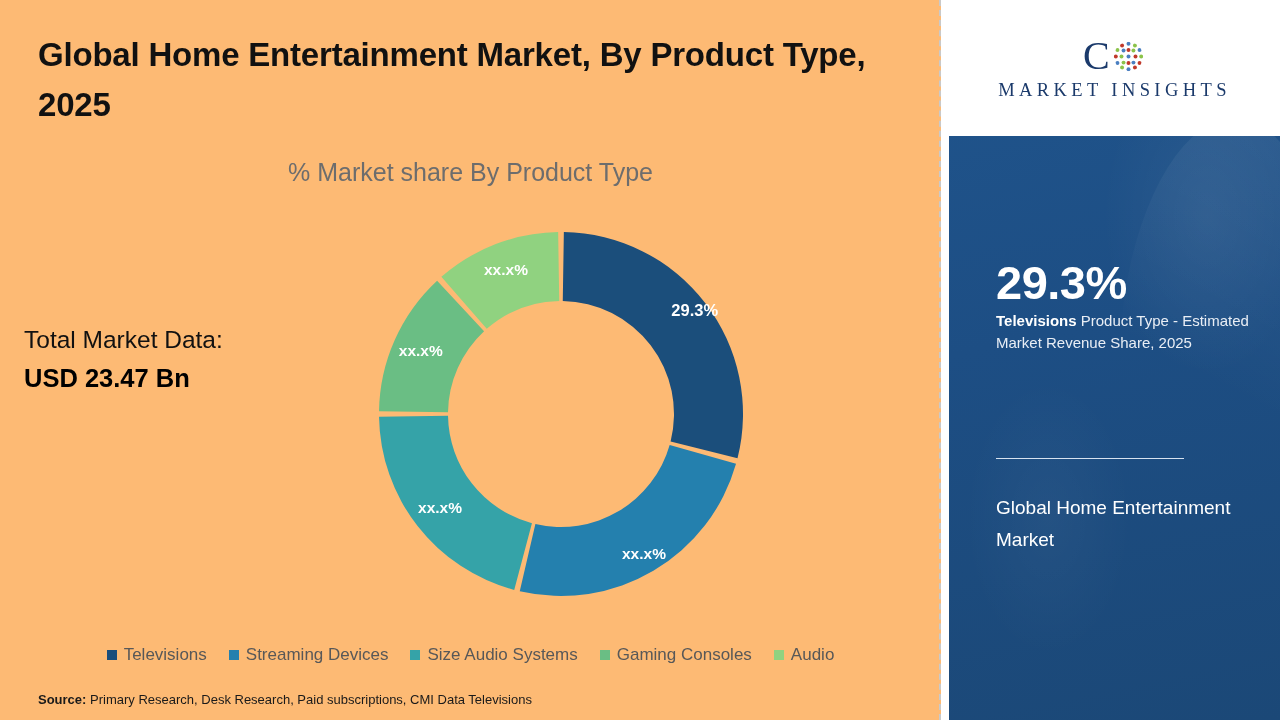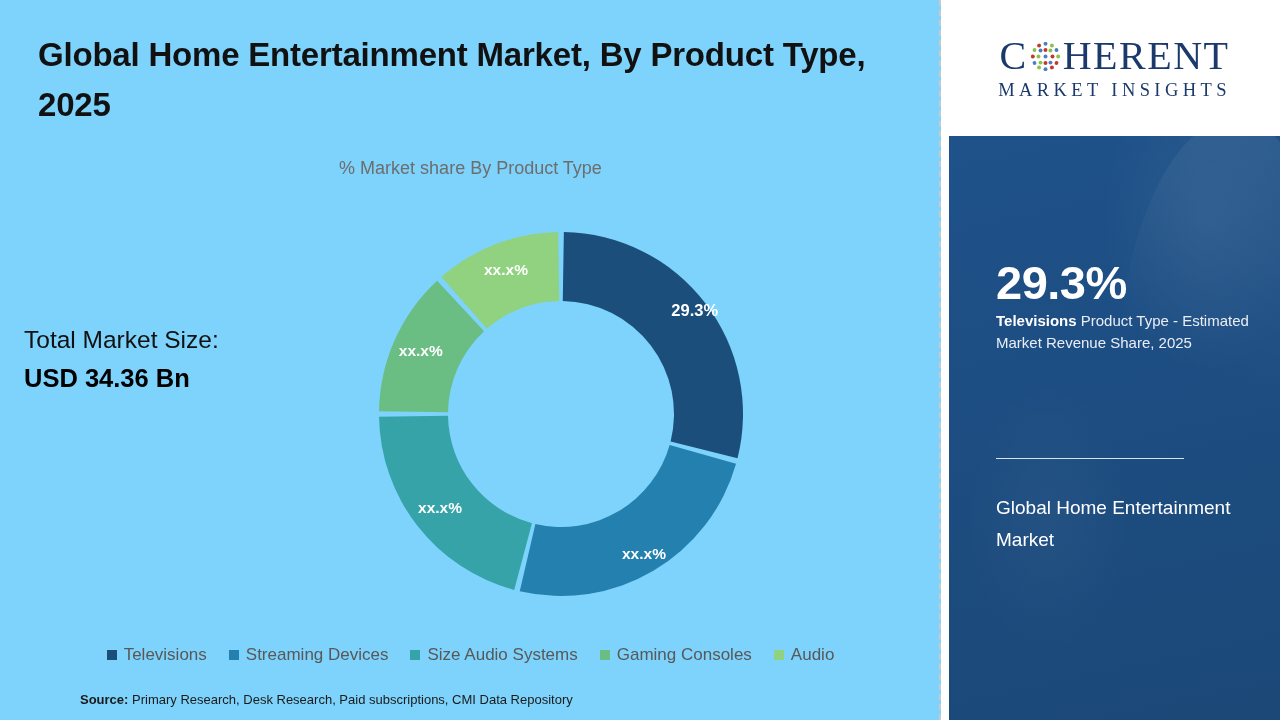--- a/index.html
+++ b/index.html
@@ -13,41 +13,41 @@
     position: relative;
     width: 1280px; height: 720px;
     background: #ffffff;
   }
 
   
   #left-panel {
     position: absolute;
     left: 0; top: 0;
     width: 941px; height: 720px;
-    background: #7dd3fc;
+    background: #fdba74;
     border-right: 2px dashed #c9c9c9;
   }
 
   #page-title {
     position: absolute;
     left: 38px; top: 30px;
     width: 880px;
     font-size: 33px;
     font-weight: bold;
     line-height: 1.52;
     color: #111111;
     letter-spacing: -0.2px;
   }
 
   #chart-subtitle {
     position: absolute;
     left: 0; top: 158px;
     width: 941px;
     text-align: center;
-    font-size: 18px;
+    font-size: 25px;
     color: #6d6d6d;
     font-weight: normal;
   }
 
   #total-market-block {
     position: absolute;
     left: 24px; top: 322px;
     width: 300px;
   }
   #total-market-label {
@@ -108,21 +108,21 @@
   }
 
   
   #source-line {
     position: absolute;
     left: 38px; top: 692px;
     font-size: 13px;
     color: #1a1a1a;
     white-space: nowrap;
   }
-  #source-line .src-label { font-weight: bold; margin-left: 42px; }
+  #source-line .src-label { font-weight: bold; }
 
   
   #right-panel {
     position: absolute;
     left: 949px; top: 0;
     width: 331px; height: 720px;
     background: #1d4e84;
     overflow: hidden;
   }
   #right-bg-art {
@@ -225,22 +225,22 @@
 
 <div id="page">
 
   <div id="left-panel">
 
     <div id="page-title">Global Home Entertainment Market, By Product Type, 2025</div>
 
     <div id="chart-subtitle">% Market share By Product Type</div>
 
     <div id="total-market-block">
-      <div id="total-market-label">Total Market Size:</div>
-      <div id="total-market-value">USD 34.36 Bn</div>
+      <div id="total-market-label">Total Market Data:</div>
+      <div id="total-market-value">USD 23.47 Bn</div>
     </div>
 
     <div id="donut-wrap">
       <svg id="donut-svg" viewBox="0 0 372 372">
         <g id="donut-slices">
             <path d="M 188.85873175075136 4.022452888337767 A 182 182 0 0 1 362.5167067818239 230.33793214505607 L 295.5955377271764 213.52849633182052 A 113 113 0 0 0 187.77492685623574 73.01394052957235 Z" fill="#1b4e7b"></path>
             <path d="M 361.0369183379564 235.86057780202273 A 182 182 0 0 1 144.74946204649243 363.26362604478743 L 160.3884022596354 296.05928430253283 A 113 113 0 0 0 294.67676797906086 216.95739171224488 Z" fill="#2480ae"></path>
             <path d="M 139.20183164584526 361.8804464364819 A 182 182 0 0 1 4.022452888337767 188.85873175075128 L 73.01394052957235 187.77492685623568 A 113 113 0 0 0 156.9439943735193 295.20049696331023 Z" fill="#35a3a8"></path>
             <path d="M 4.022452888337767 183.14126824924875 A 182 182 0 0 1 62.108801849477004 52.677192420697054 L 109.07854180764231 103.22265243702618 A 113 113 0 0 0 73.01394052957235 184.22507314376435 Z" fill="#6abe84"></path>
             <path d="M 66.35770526547452 48.85146260110196 A 182 182 0 0 1 183.1412682492486 4.022452888337767 L 184.22507314376426 73.01394052957235 A 113 113 0 0 0 111.71659722526715 100.84733666991495 Z" fill="#90d280"></path>
@@ -272,21 +272,21 @@
           <span class="legend-swatch" style="background: rgb(106, 190, 132);"></span>
           <span class="legend-text">Gaming Consoles</span>
         </div>
         <div class="legend-item">
           <span class="legend-swatch" style="background: rgb(144, 210, 128);"></span>
           <span class="legend-text">Audio</span>
         </div>
       </div>
 
     <div id="source-line">
-      <span class="src-label">Source:</span><span> Primary Research, Desk Research, Paid subscriptions, CMI Data Repository</span>
+      <span class="src-label">Source:</span><span> Primary Research, Desk Research, Paid subscriptions, CMI Data Televisions</span>
     </div>
   </div>
 
   <div id="right-panel">
     <div id="right-bg-art"></div>
 
     <div id="logo-box">
       <div id="logo-top">
         <span class="logo-word">C</span>
         <svg id="logo-globe" viewBox="0 0 40 40">
@@ -309,21 +309,20 @@
             <circle cx="14" cy="27.4" r="2.4" fill="#8bc34a"></circle>
             <circle cx="20" cy="27.8" r="2.4" fill="#c0392b"></circle>
             <circle cx="26" cy="27.4" r="2.4" fill="#4a7fc1"></circle>
             <circle cx="33.4" cy="27.8" r="2.4" fill="#c0392b"></circle>
             <circle cx="12.2" cy="33.4" r="2.4" fill="#8bc34a"></circle>
             <circle cx="20" cy="35.5" r="2.4" fill="#4a7fc1"></circle>
             <circle cx="27.8" cy="33.4" r="2.4" fill="#c0392b"></circle>
           </g>
           <circle cx="20" cy="20" r="18.6" fill="none" stroke="#ffffff" stroke-width="1.6"></circle>
         </svg>
-        <span class="logo-word">HERENT</span>
       </div>
       <div id="logo-sub">MARKET INSIGHTS</div>
     </div>
 
     <div id="stat-block">
       <div id="stat-value">29.3%</div>
       <div id="stat-desc">
         <span class="bold">Televisions</span><span> Product Type - Estimated Market Revenue Share, 2025</span>
       </div>
     </div>

